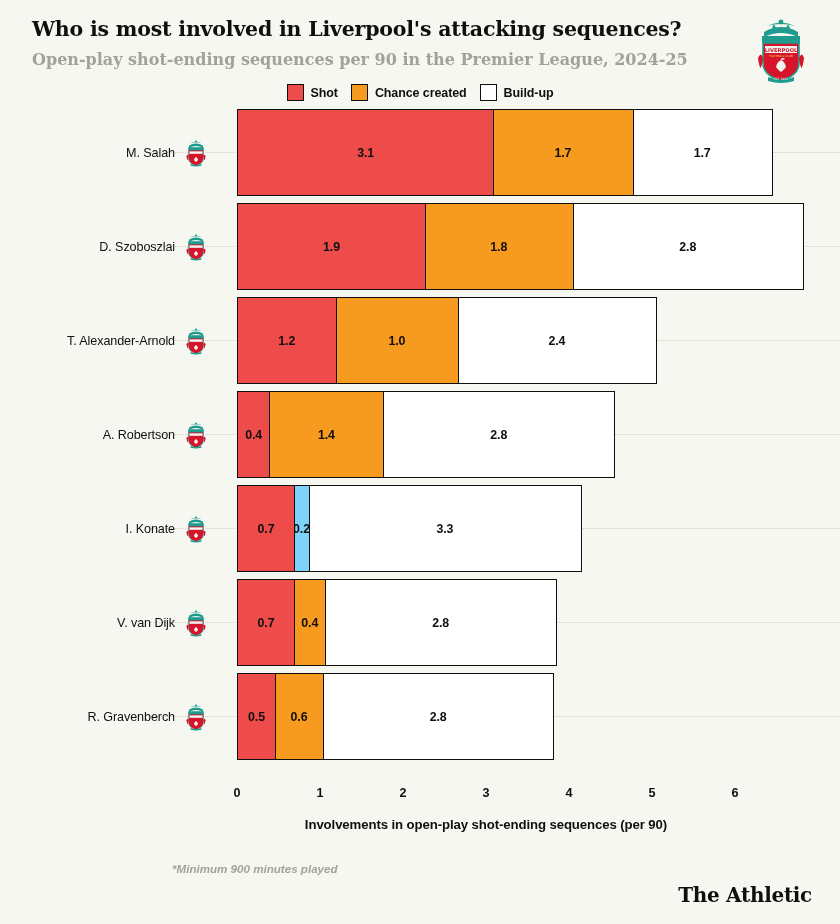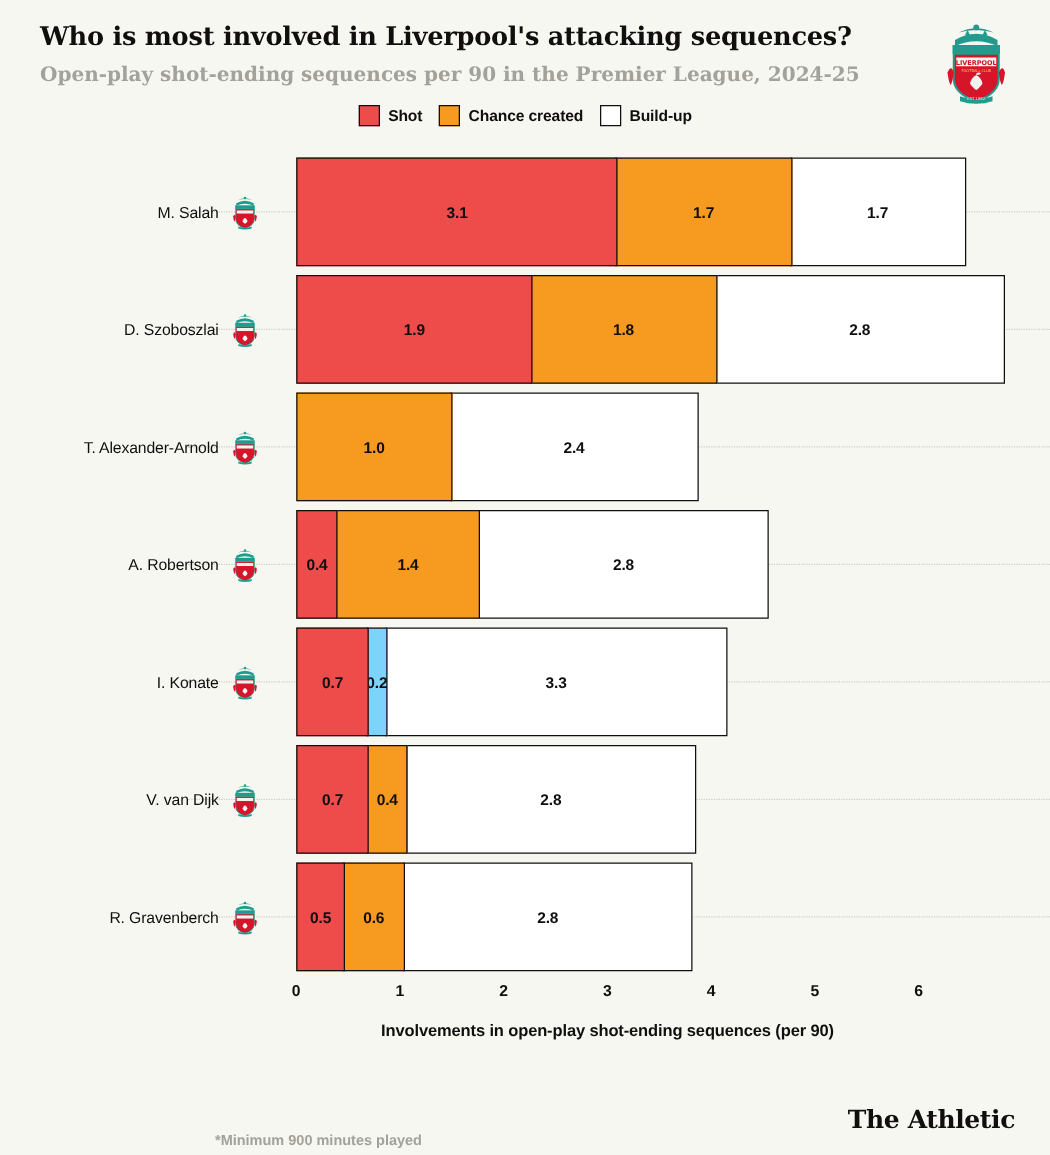--- a/index.html
+++ b/index.html
@@ -86,21 +86,21 @@
     font-size: 12.5px;
     font-weight: bold;
     color: #100f0d;
     letter-spacing: -0.1px;
   }
 
   
   .plot {
     position: absolute;
     left: 0;
-    top: 126px;
+    top: 109px;
     width: 840px;
     height: 660px;
   }
   .row {
     position: absolute;
     left: 0;
     width: 840px;
     height: 87px;
     display: block;
   }
@@ -188,23 +188,23 @@
     color: #100f0d;
     letter-spacing: -0.1px;
   }
 
   
   .footnote {
     position: absolute;
     left: 172px;
     top: 862px;
     font-size: 11.6px;
+    font-style: italic;
     font-weight: bold;
     color: #a2a29a;
-    margin-top: 44px;
   }
   .brand {
     position: absolute;
     right: 28px;
     top: 883px;
     font-family: "DejaVu Serif", "Liberation Serif", serif;
     font-size: 20px;
     font-weight: bold;
     color: #100f0d;
     letter-spacing: -0.3px;
@@ -341,20 +341,23 @@
   <path d="M13 27 h36 v20 q0 12 -18 18 q-18 -6 -18 -18 z" fill="#d6152a" stroke="#1f9c8e" stroke-width="1.6"></path>
   <rect x="15" y="30" width="32" height="6" fill="#f2f2ee"></rect>
   <path d="M31 44 q-4 2 -5 7 q3 4 5 5 q2 -1 5 -5 q-1 -5 -5 -7 z" fill="#f2f2ee"></path>
   <path d="M8 42 q3 -7 5 0 q-1 8 -2.5 10 q-1.5 -2 -2.5 -10 z" fill="#d6152a"></path>
   <path d="M49 42 q3 -7 5 0 q-1 8 -2.5 10 q-1.5 -2 -2.5 -10 z" fill="#d6152a"></path>
   <path d="M18 61 q13 5 26 0 l0 4 q-13 4 -26 0 z" fill="#1f9c8e"></path>
 </svg>
           </span>
         </div>
         <div class="bar-wrap">
+          <div class="seg" style="width: 99.6px; background: rgb(238, 75, 75); z-index: 10;">
+            <span class="seg-value">1.2</span>
+          </div>
           <div class="seg" style="width: 124.5px; background: rgb(247, 154, 32); z-index: 9;">
             <span class="seg-value">1.0</span>
           </div>
           <div class="seg" style="width: 199.2px; background: rgb(255, 255, 255); z-index: 8;">
             <span class="seg-value">2.4</span>
           </div>
         </div>
       </div>
       <div class="row" style="top: 282px;">
         <div class="leader"></div>

